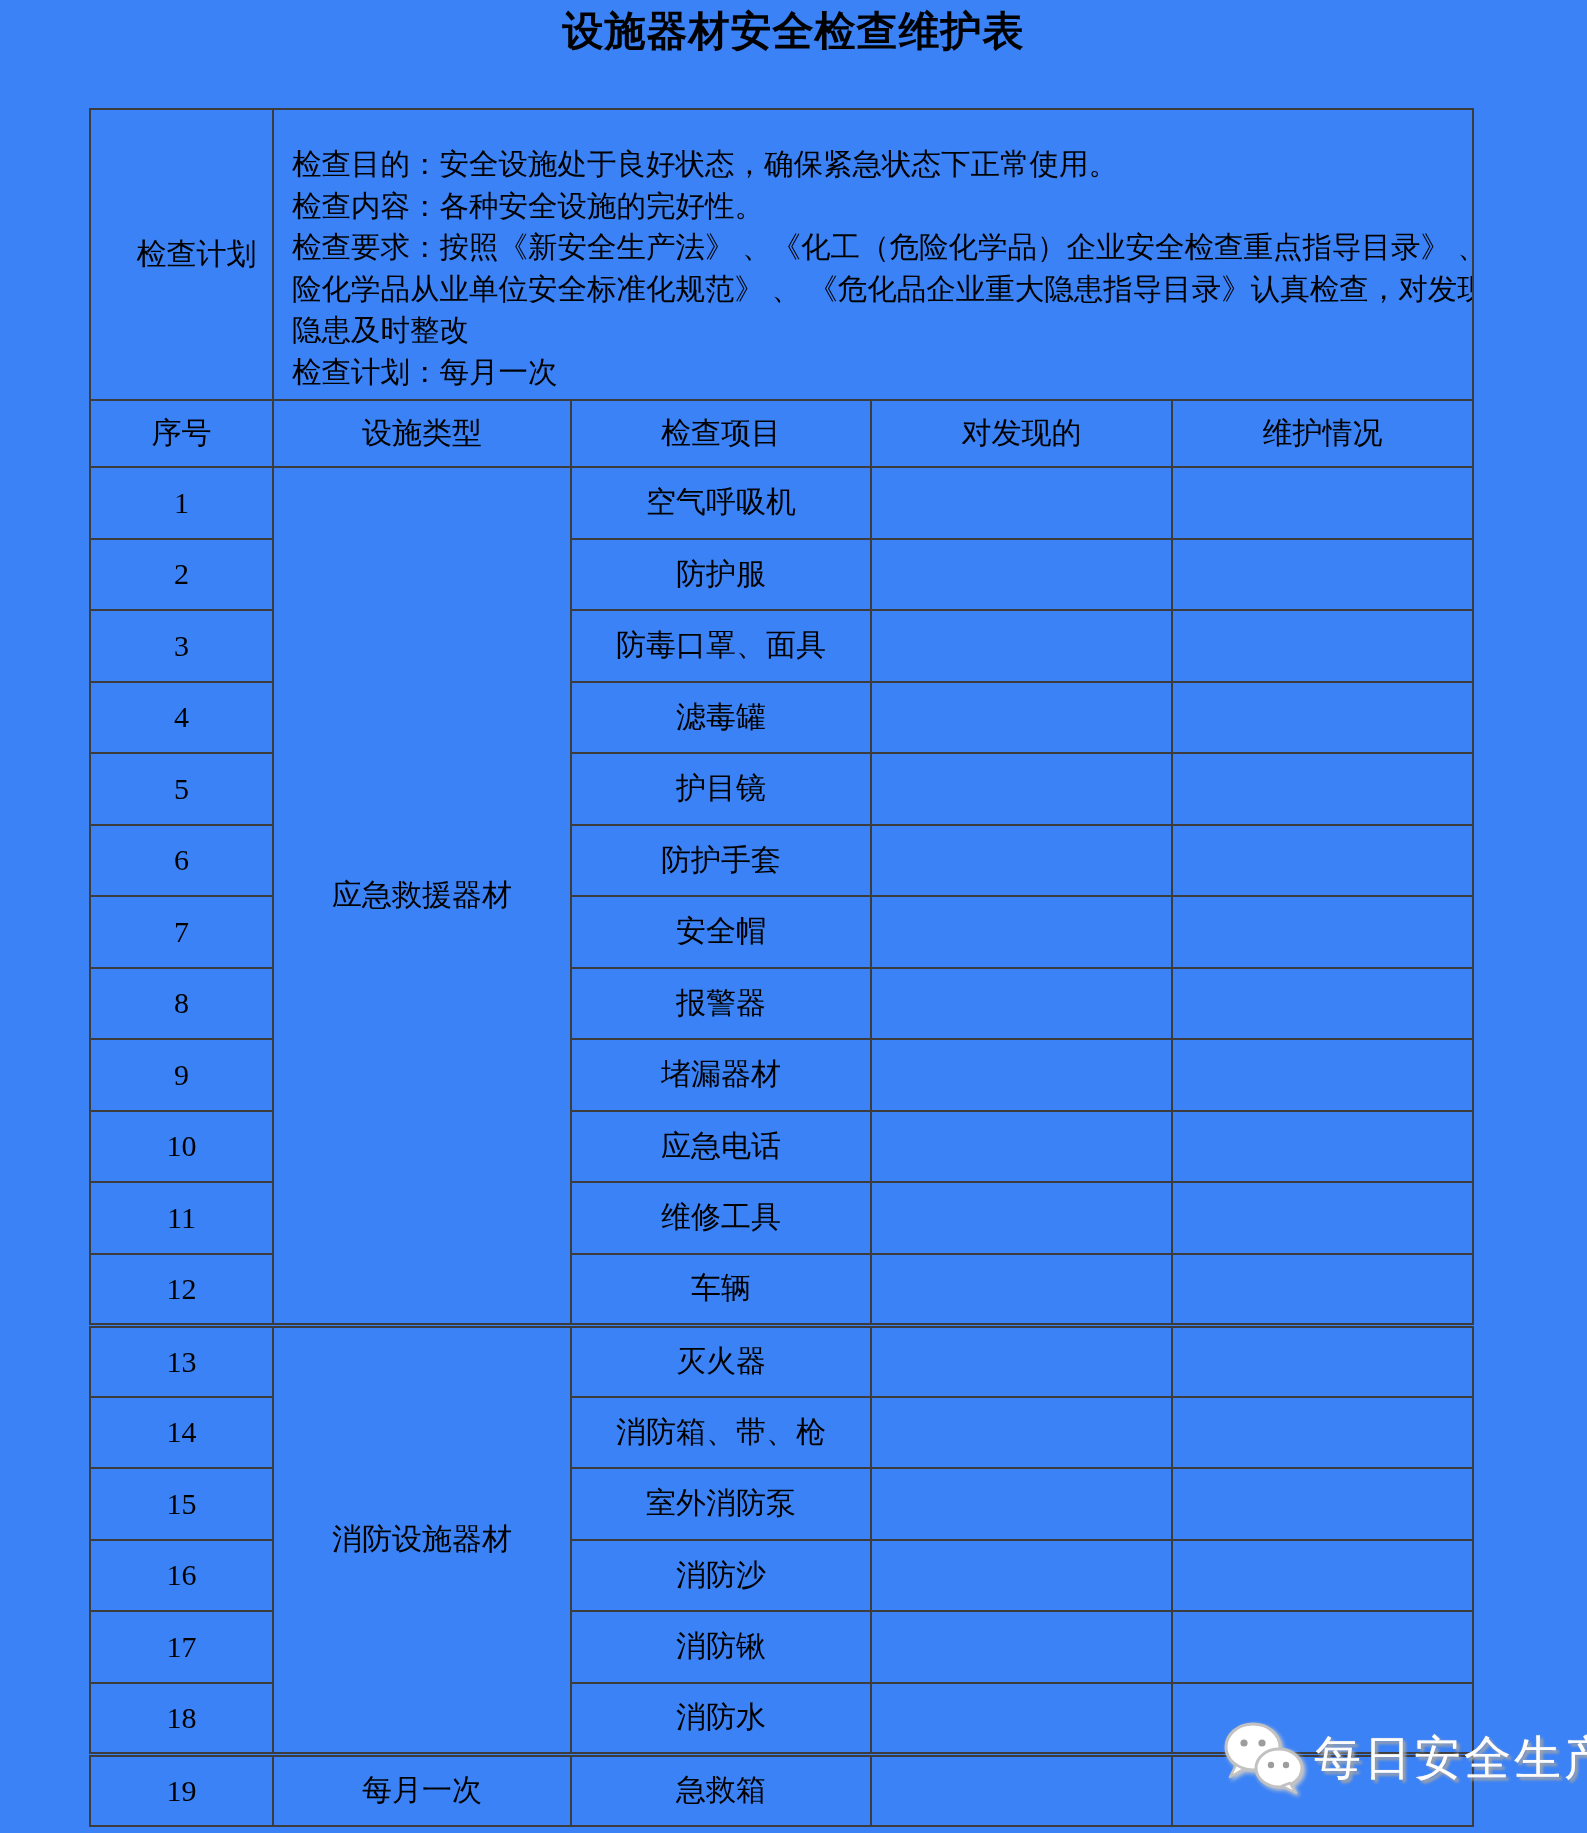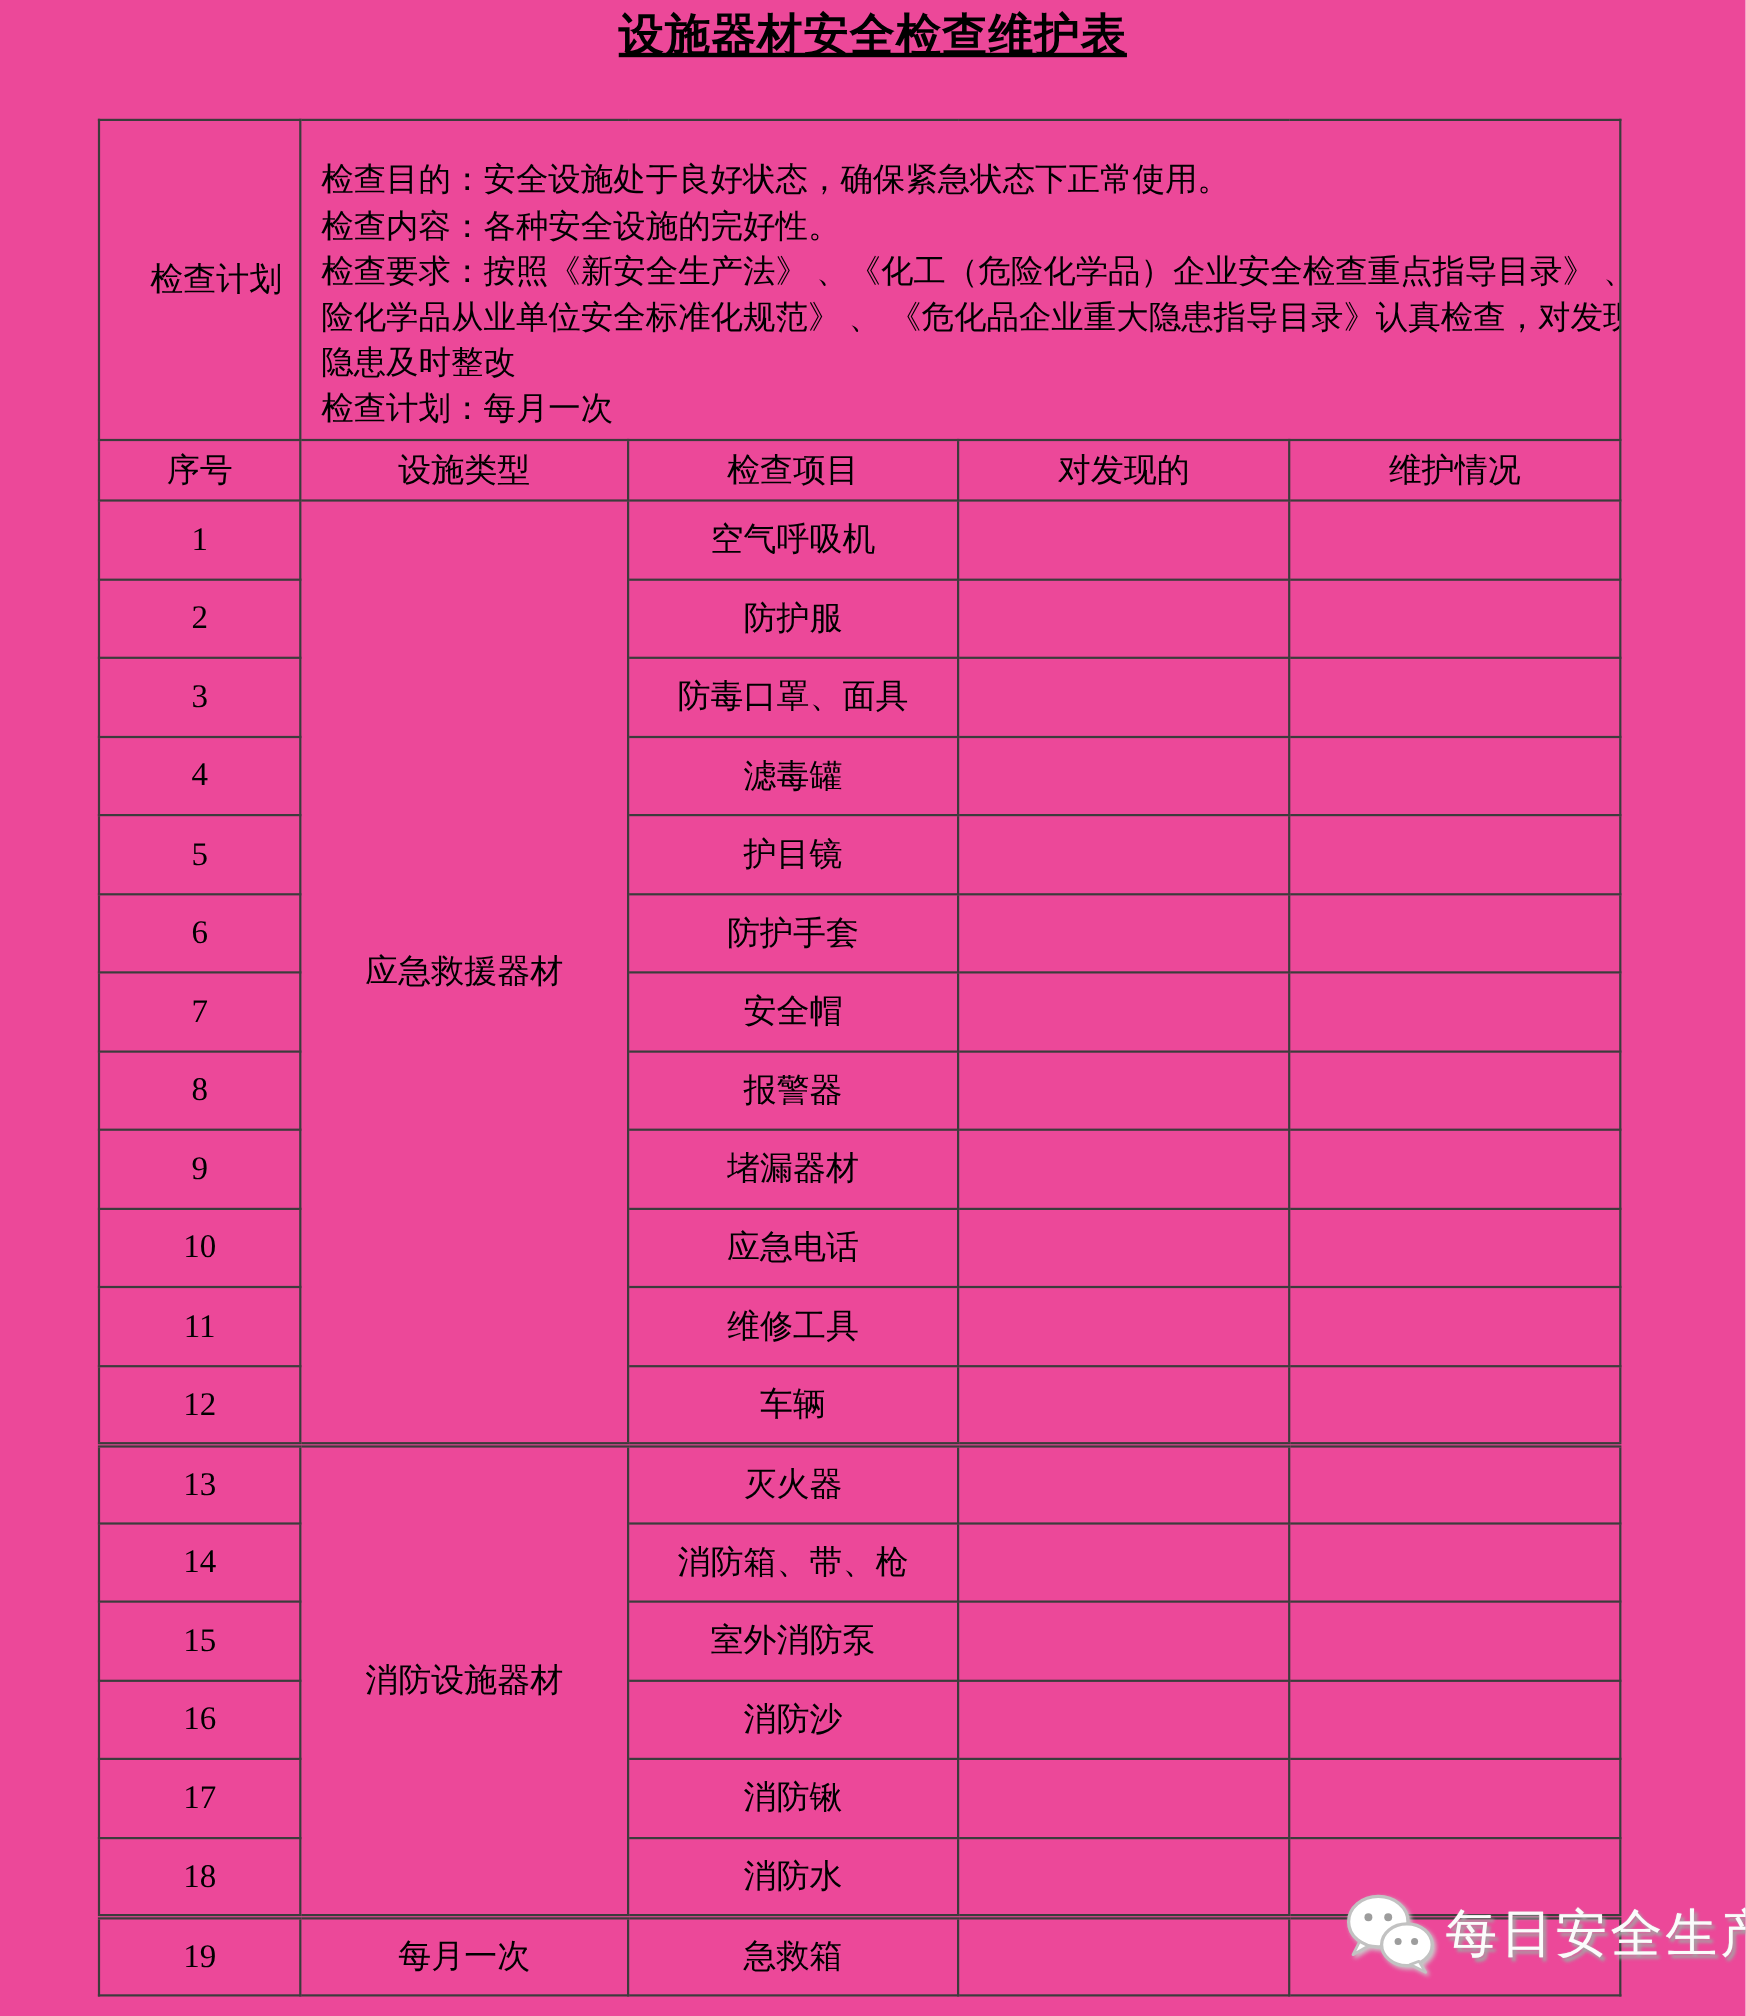--- a/index.html
+++ b/index.html
@@ -1,24 +1,23 @@
 <!DOCTYPE html>
 <html><head>
 <meta charset="utf-8">
 <style>
   html, body { margin: 0; padding: 0; background: #ffffff; }
   .page {
     position: relative;
     width: 1587px;
     height: 1833px;
-    background: #ec4899;
+    background: #3b82f6;
     font-family: "Liberation Serif", "DejaVu Serif", serif;
     color: #000000;
     overflow: hidden;
-    text-decoration: underline;
   }
   .title {
     margin: 0;
     padding-top: 4px;
     text-align: center;
     font-size: 41px;
     font-weight: 700;
     letter-spacing: 1px;
     color: #000000;
   }
@@ -55,21 +54,21 @@
   td.plan-text {
     text-align: left;
     vertical-align: top;
     padding: 34px 14px 0 18px;
   }
   td.plan-text .plan-line {
     line-height: 41.5px;
     font-size: 29.5px;
     white-space: nowrap;
   }
-  tr.head-row { height: 55px; }
+  tr.head-row { height: 67px; }
   tr.data-row { height: 71.5px; }
   tr.section-start > td { border-top: 5px double #3c3c3c; }
 
   .watermark {
     position: absolute;
     left: 1222px;
     top: 1718px;
     height: 80px;
     display: flex;
     align-items: center;

